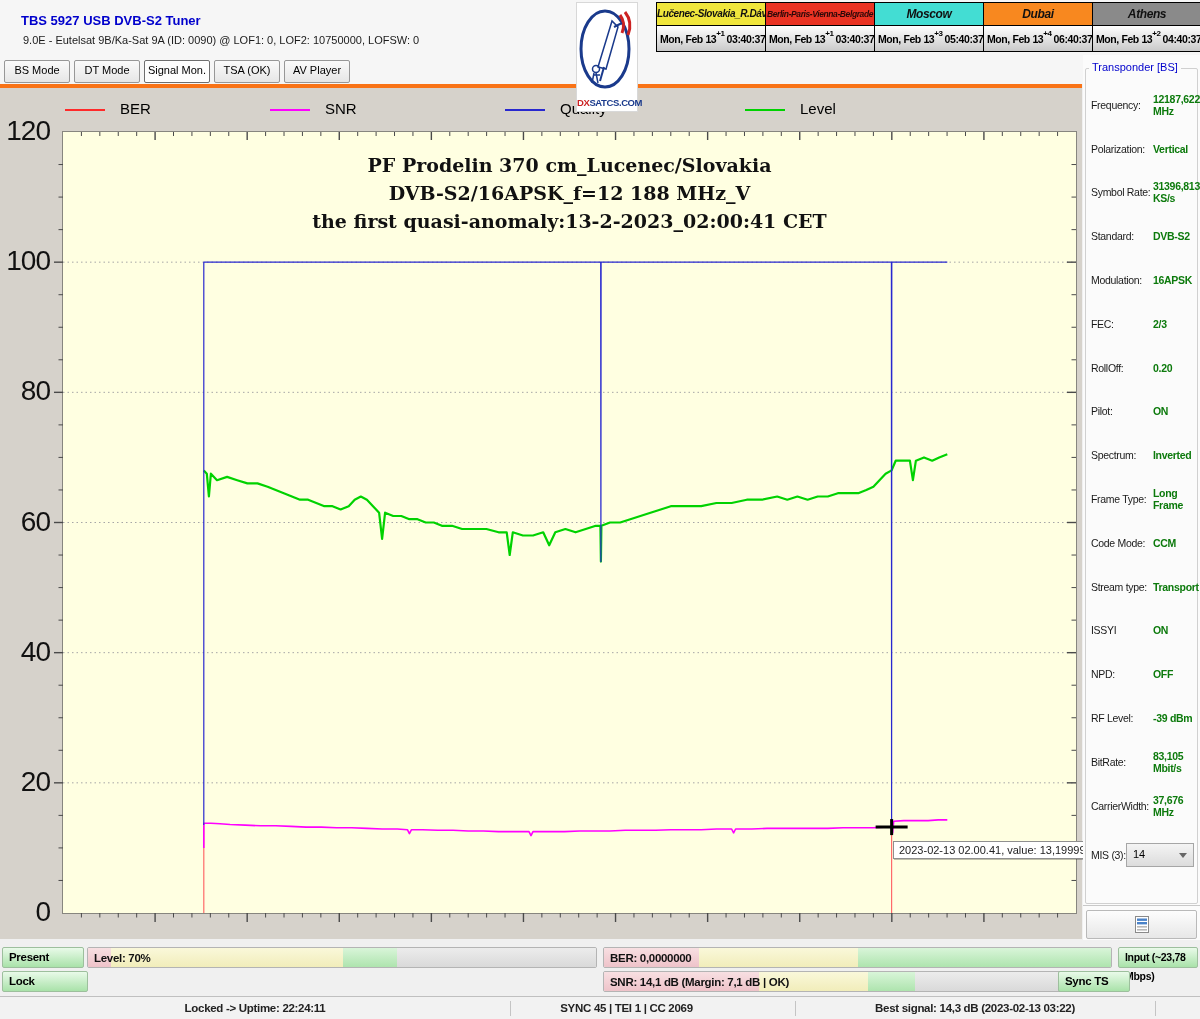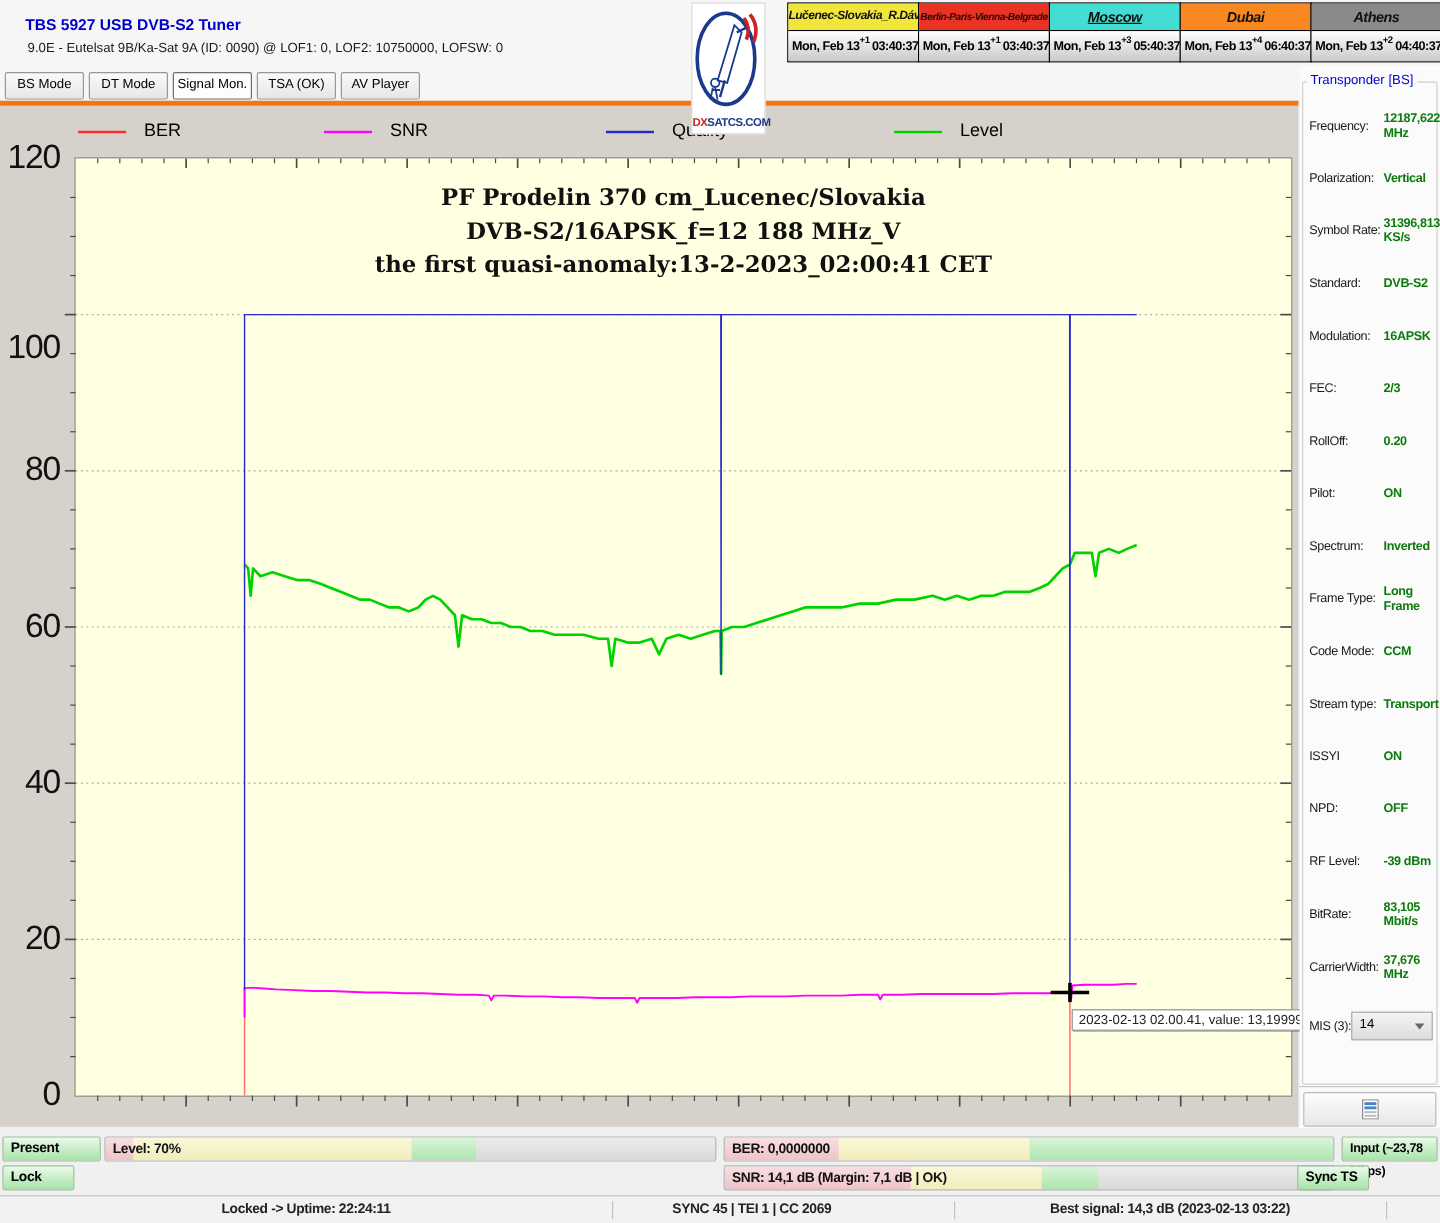--- a/index.html
+++ b/index.html
@@ -129,21 +129,21 @@
     </div>
     <div class="clock">
       <div class="clock-h" style="font-size: 8.5px; background: rgb(234, 51, 35); color: rgb(42, 8, 8);">Berlin-Paris-Vienna-Belgrade</div>
       <div class="clock-t">
           <span>Mon, Feb 13</span>
           <span class="off">+1</span>
           <span class="tm">03:40:37</span>
         </div>
     </div>
     <div class="clock">
-      <div class="clock-h" style="background: rgb(67, 221, 211); color: rgb(17, 17, 17); text-decoration: underline;">Moscow</div>
+      <div class="clock-h" style="background: rgb(67, 221, 211); color: rgb(17, 17, 17);">Moscow</div>
       <div class="clock-t">
           <span>Mon, Feb 13</span>
           <span class="off">+3</span>
           <span class="tm">05:40:37</span>
         </div>
     </div>
     <div class="clock">
       <div class="clock-h" style="background: rgb(248, 136, 31); color: rgb(17, 17, 17);">Dubai</div>
       <div class="clock-t">
           <span>Mon, Feb 13</span>
@@ -178,21 +178,21 @@
       <span class="legend-swatch" style="background: rgb(0, 210, 0);"></span>
       <span class="leg-label">Level</span>
     </div>
 
     <div id="ylabels">
         <div style="top: 808px;">0</div>
         <div style="top: 677.833px;">20</div>
         <div style="top: 547.667px;">40</div>
         <div style="top: 417.5px;">60</div>
         <div style="top: 287.333px;">80</div>
-        <div style="top: 157.167px; margin-top: 28px;">100</div>
+        <div style="top: 157.167px;">100</div>
         <div style="top: 27px;">120</div>
       </div>
 
     <div id="plot">
       <svg id="plot-svg" width="1013" height="781">
           <line x1="0" x2="1013" y1="650.8333333333334" y2="650.8333333333334" stroke="#a6a6a6" stroke-width="1" stroke-dasharray="1.5 3"></line>
           <line x1="0" x2="1013" y1="520.6666666666667" y2="520.6666666666667" stroke="#a6a6a6" stroke-width="1" stroke-dasharray="1.5 3"></line>
           <line x1="0" x2="1013" y1="390.5" y2="390.5" stroke="#a6a6a6" stroke-width="1" stroke-dasharray="1.5 3"></line>
           <line x1="0" x2="1013" y1="260.33333333333337" y2="260.33333333333337" stroke="#a6a6a6" stroke-width="1" stroke-dasharray="1.5 3"></line>
           <line x1="0" x2="1013" y1="130.16666666666663" y2="130.16666666666663" stroke="#a6a6a6" stroke-width="1" stroke-dasharray="1.5 3"></line>
@@ -468,29 +468,29 @@
     </div>
     <div class="bar" style="left:603px;width:509px;">
       <div class="seg pink" style="width:18.7%;"></div>
       <div class="seg yellow" style="width:31.4%;"></div>
       <div class="seg green" style="width:49.9%;"></div>
       <span class="blabel">BER: 0,0000000</span>
     </div>
     <div class="gbox" style="left:1118px;width:80px;font-size:10.5px;">Input (~23,78 Mbps)</div>
   </div>
   <div class="srow" id="srow2">
-    <div class="gbox" style="left:2px;width:60px;">Lock</div>
+    <div class="gbox" style="left:2px;width:86px;">Lock</div>
     <div class="bar" style="left:603px;width:509px;">
       <div class="seg pink" style="width:30.5%;"></div>
       <div class="seg yellow" style="width:21.6%;"></div>
       <div class="seg green" style="width:9.2%;"></div>
       <div class="seg gray" style="width:38.7%;"></div>
       <span class="blabel">SNR: 14,1 dB (Margin: 7,1 dB | OK)</span>
     </div>
-    <div class="gbox" style="left:1081px;width:60px;">Sync TS</div>
+    <div class="gbox" style="left:1058px;width:72px;">Sync TS</div>
   </div>
 
   <div id="statusbar">
     <div class="sb-sec" style="left:0;width:510px;">Locked -&gt; Uptime: 22:24:11</div>
     <div class="sb-div" style="left:510px;"></div>
     <div class="sb-sec" style="left:484px;width:285px;">SYNC 45 | TEI 1 | CC 2069</div>
     <div class="sb-div" style="left:795px;"></div>
     <div class="sb-sec" style="left:795px;width:360px;">Best signal: 14,3 dB (2023-02-13 03:22)</div>
     <div class="sb-div" style="left:1155px;"></div>
   </div>

